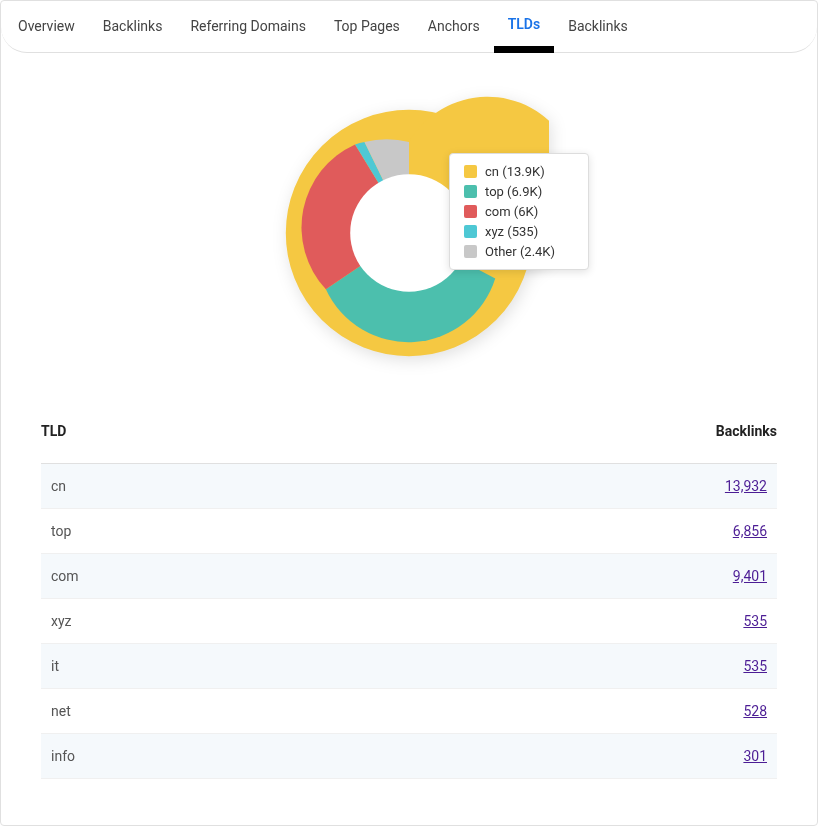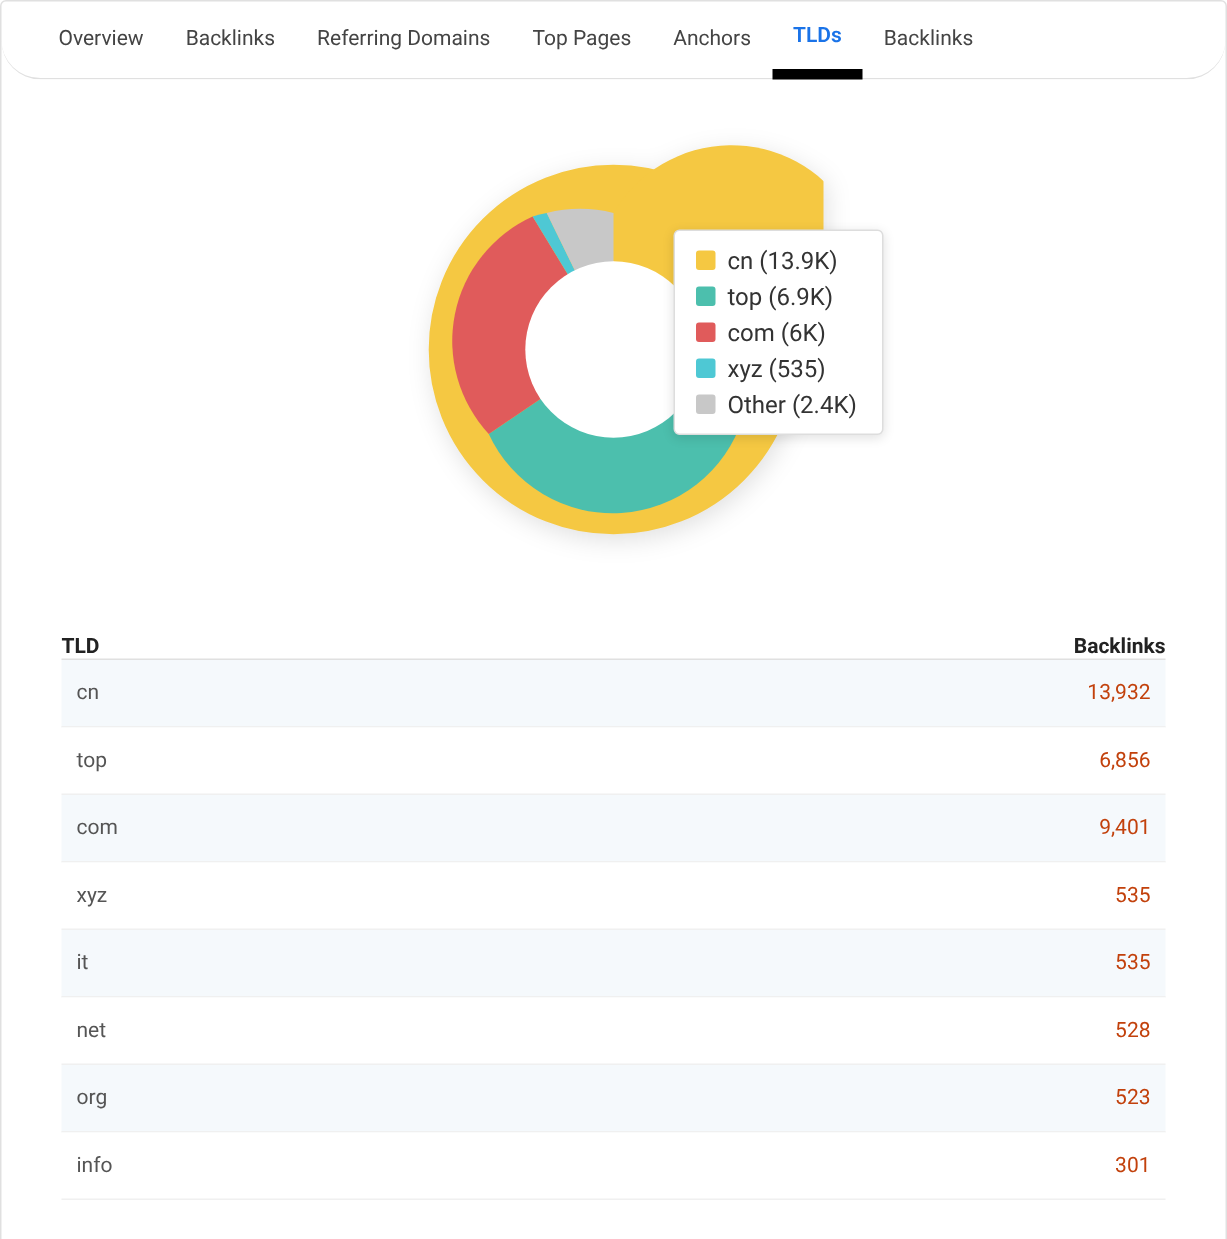--- a/index.html
+++ b/index.html
@@ -15,21 +15,21 @@
       width: 818px;
       min-height: 826px;
       background: #fff;
       overflow: hidden;
     }
     
     .nav {
       display: flex;
       align-items: stretch;
       border-bottom: 1px solid #e0e0e0;
-      padding: 0 24px;
+      padding: 0 3px;
       height: 52px;
       border-radius: 26px;
     }
     .nav-item {
       display: flex;
       align-items: center;
       padding: 0 14px;
       font-size: 14px;
       color: #444;
       cursor: pointer;
@@ -82,31 +82,31 @@
     }
     .tooltip-row:last-child { margin-bottom: 0; }
     .tooltip-swatch {
       width: 13px;
       height: 13px;
       border-radius: 2px;
       margin-right: 8px;
       flex-shrink: 0;
     }
     .tooltip-label {
-      font-size: 16px;
+      font-size: 13px;
       color: #333;
     }
     
     .table-section {
       padding: 10px 40px 30px;
     }
     .table-header {
       display: flex;
       justify-content: space-between;
-      padding: 10px 0 0;
+      padding: 10px 0 24px;
       border-bottom: 1px solid #e0e0e0;
       font-weight: 700;
       font-size: 14px;
       color: #222;
       align-items: center;
     }
     .table-row {
       display: flex;
       justify-content: space-between;
       align-items: center;
@@ -115,21 +115,21 @@
       color: #444;
       border-bottom: 1px solid #f0f0f0;
     }
     .table-row:nth-child(odd) {
       background: #f5f9fc;
     }
     .table-row:nth-child(even) {
       background: #fff;
     }
     .col-tld { color: #555; }
-    .col-backlinks { color: #c2410c; }
+    .col-backlinks { color: #4c1d95; text-decoration: underline; }
   </style>
 </head>
 <body>
 
 <div class="container">
 
   <nav class="nav">
   <div class="nav-item">Overview</div>
       <div class="nav-item">Backlinks</div>
       <div class="nav-item">Referring Domains</div>
@@ -208,22 +208,18 @@
         </div>
         <div class="table-row">
           <span class="col-tld">it</span>
           <span class="col-backlinks">535</span>
         </div>
         <div class="table-row">
           <span class="col-tld">net</span>
           <span class="col-backlinks">528</span>
         </div>
         <div class="table-row">
-          <span class="col-tld">org</span>
-          <span class="col-backlinks">523</span>
-        </div>
-        <div class="table-row">
           <span class="col-tld">info</span>
           <span class="col-backlinks">301</span>
         </div>
       </div>
   </div>
 </div>
 
 </body></html>

